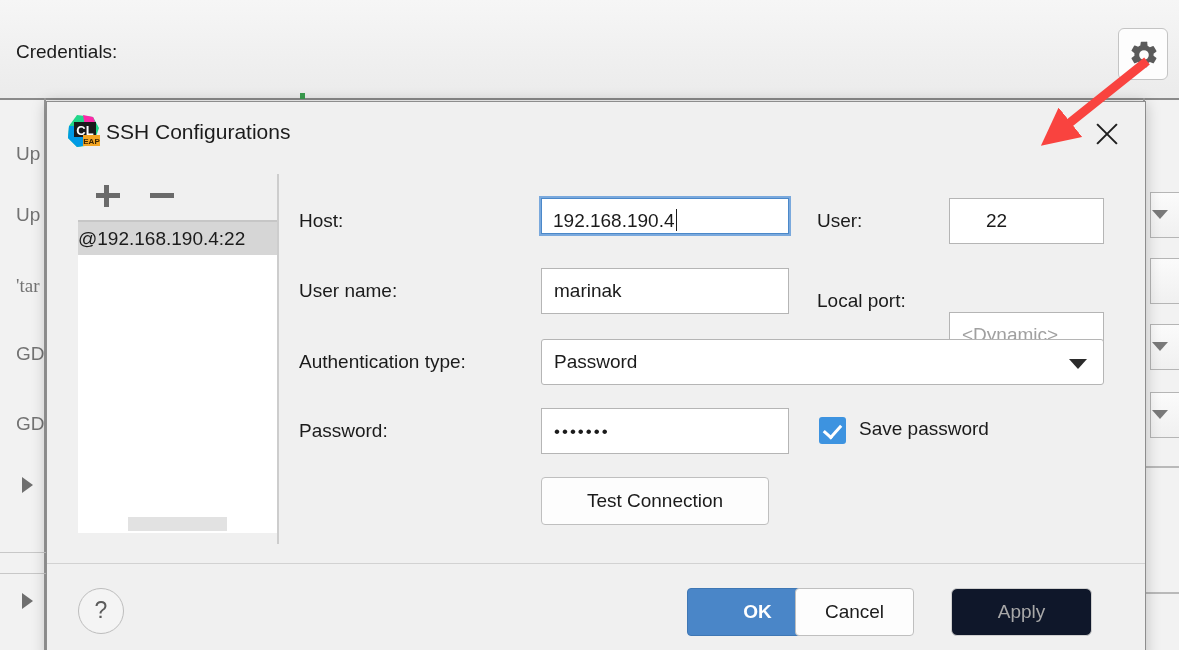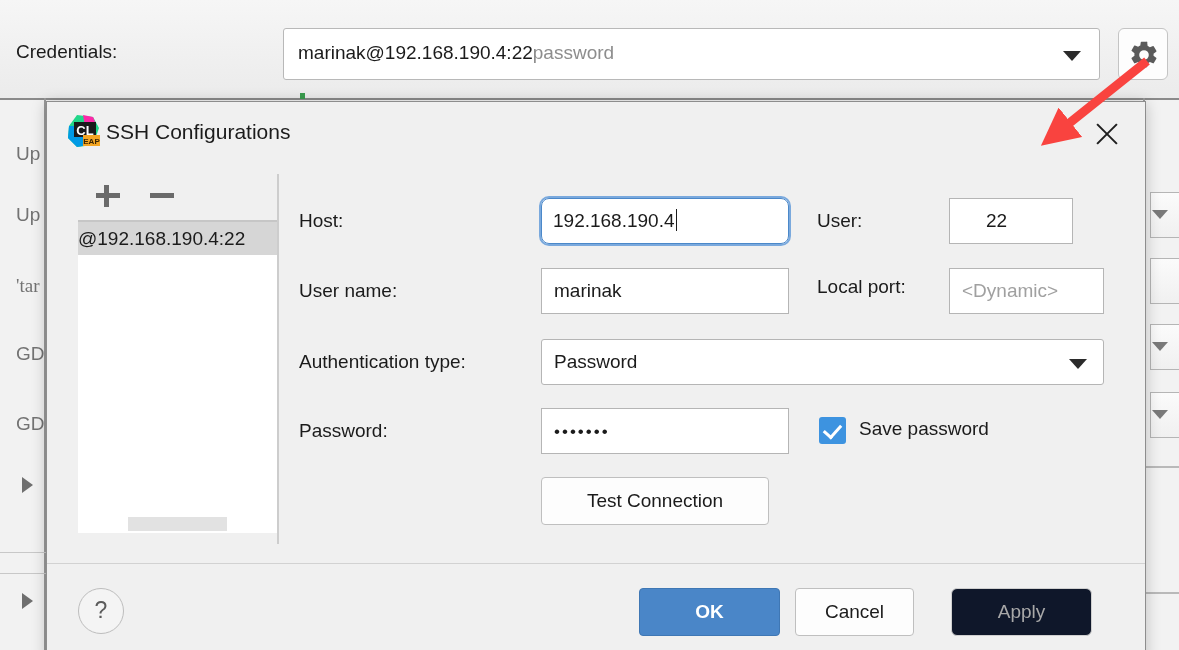--- a/index.html
+++ b/index.html
@@ -250,21 +250,21 @@
     line-height: 44px;
     white-space: nowrap;
     overflow: hidden;
     cursor: text;
   }
   .text-input.focused {
     border: 2px solid #7aa9dd;
     outline: 1px solid #4b88c9;
     outline-offset: -3px;
   }
-  .text-input.placeholder { color: #a0a0a0; }
+  .text-input.placeholder { color: #a0a0a0; margin-top: 44px; }
   .caret {
     display: inline-block;
     width: 1px;
     height: 22px;
     background: #1b1b1b;
     vertical-align: -4px;
     margin-left: 1px;
   }
   .combo-input {
     position: absolute;
@@ -324,20 +324,21 @@
     color: #1b1b1b;
     text-align: center;
     cursor: pointer;
     font-family: "Liberation Sans", sans-serif;
   }
   .btn.primary {
     background: #4a86c8;
     border-color: #3f77b4;
     color: #ffffff;
     font-weight: bold;
+    margin-left: 48px;
   }
   .btn.disabled {
     color: #a8a8a8;
     background: #0f172a;
     border-color: #cfcfcf;
     cursor: default;
     border-radius: 6px;
   }
 
   
@@ -372,26 +373,20 @@
 </head>
 <body>
 
 <div id="background">
 
   <div class="bg-top-pane"></div>
   <div class="bg-green-mark"></div>
 
   <div class="cred-label">Credentials:</div>
 
-  <div class="cred-combo">
-    <div class="cred-combo-text">
-      <span>marinak@192.168.190.4:22</span><span class="muted">password</span>
-    </div>
-    <div class="cred-arrow"></div>
-  </div>
 
   <div class="gear-btn">
     <svg width="32" height="32" viewBox="0 0 24 24">
       <path fill="#5a5a5a" d="M19.14 12.94a7.07 7.07 0 0 0 .06-.94 7.07 7.07 0 0 0-.06-.94l2.03-1.58a.5.5 0 0 0 .12-.62l-1.92-3.32a.49.49 0 0 0-.6-.22l-2.39.96a7.02 7.02 0 0 0-1.62-.94l-.36-2.54A.48.48 0 0 0 13.9 2h-3.84a.48.48 0 0 0-.48.4l-.36 2.54c-.59.24-1.13.56-1.62.94l-2.39-.96a.49.49 0 0 0-.6.22L2.69 8.46a.49.49 0 0 0 .12.62l2.03 1.58a7.6 7.6 0 0 0 0 1.88l-2.03 1.58a.5.5 0 0 0-.12.62l1.92 3.32c.12.22.38.3.6.22l2.39-.96c.5.38 1.03.7 1.62.94l.36 2.54c.04.23.24.4.48.4h3.84c.24 0 .44-.17.48-.4l.36-2.54c.59-.24 1.13-.56 1.62-.94l2.39.96c.22.08.48 0 .6-.22l1.92-3.32a.5.5 0 0 0-.12-.62l-2.03-1.58ZM12 15.6A3.6 3.6 0 1 1 12 8.4a3.6 3.6 0 0 1 0 7.2Z"></path>
     </svg>
   </div>
 
   <div class="bg-vrule"></div>
   <div class="bg-right-vrule"></div>
 
@@ -443,29 +438,29 @@
   <div class="list-box">
     <div class="list-item selected">
       <span>@192.168.190.4:22</span>
     </div>
     <div class="list-hscroll"></div>
   </div>
 
   <div class="panel-divider"></div>
 
   <div class="fld-label" style="left:252px; top:108px;">Host:</div>
-  <div class="text-input focused" style="left:492px; top:94px; width:252px; height:50px; line-height:46px;border-radius:10px;">
+  <div class="text-input focused" style="left:492px; top:94px; width:252px; height:40px; line-height:46px;">
     <span>192.168.190.4</span><span class="caret"></span>
   </div>
   <div class="fld-label" style="left:770px; top:108px;">User:</div>
-  <div class="text-input" style="left:902px; top:96px; width:124px; height:46px; line-height:44px;padding-left:36px;">22</div>
+  <div class="text-input" style="left:902px; top:96px; width:155px; height:46px; line-height:44px;padding-left:36px;">22</div>
 
   <div class="fld-label" style="left:252px; top:178px;">User name:</div>
   <div class="text-input" style="left:494px; top:166px; width:248px; height:46px; line-height:44px;">marinak</div>
-  <div class="fld-label" style="left:770px; top:174px;">Local port:</div>
+  <div class="fld-label" style="left:770px; top:188px;">Local port:</div>
   <div class="text-input placeholder" style="left:902px; top:166px; width:155px; height:46px; line-height:44px;">&lt;Dynamic&gt;</div>
 
   <div class="fld-label" style="left:252px; top:249px;">Authentication type:</div>
   <div class="combo-input" style="left:494px; top:237px; width:563px; height:46px;">
     <span>Password</span>
     <span class="arr"></span>
   </div>
 
   <div class="fld-label" style="left:252px; top:318px;">Password:</div>
   <div class="text-input" style="left:494px; top:306px; width:248px; height:46px; line-height:44px;">

